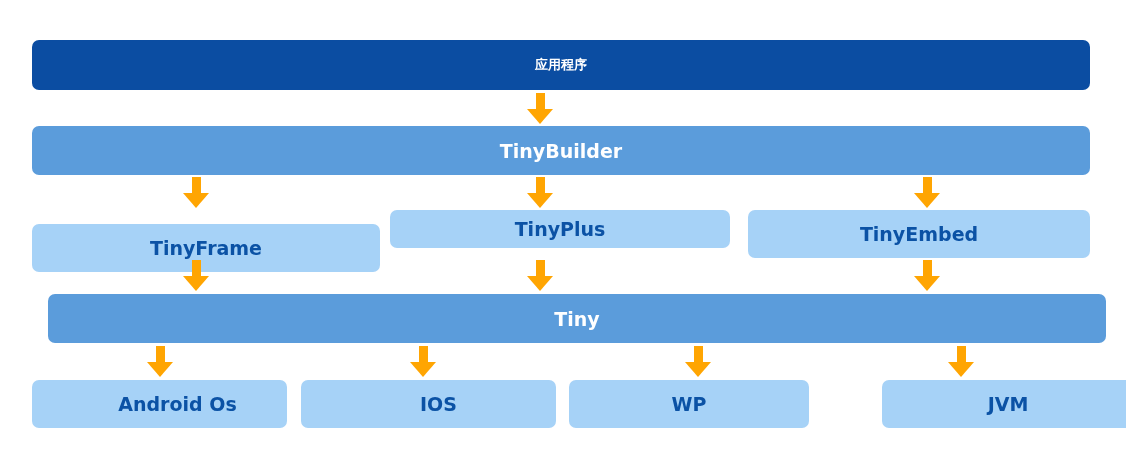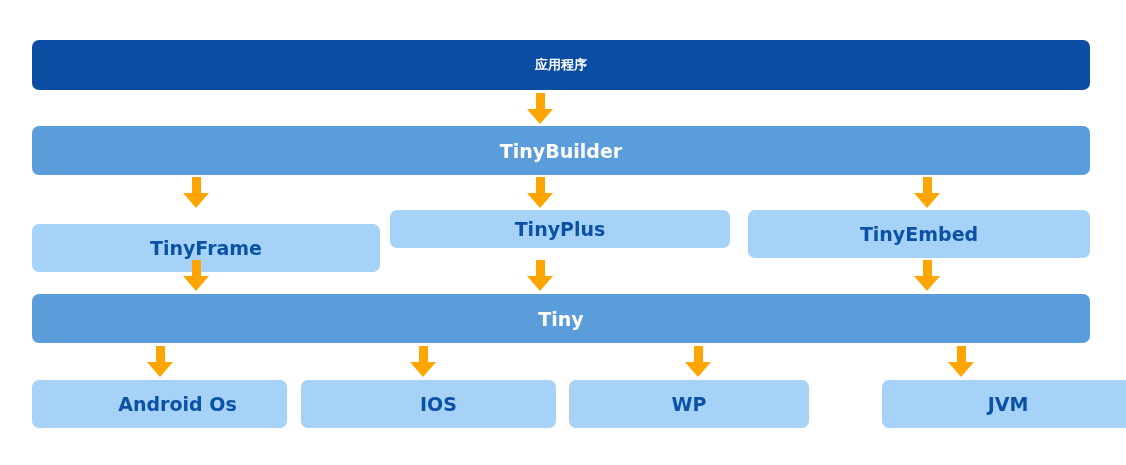--- a/index.html
+++ b/index.html
@@ -95,21 +95,21 @@
   </div>
   <div class="arrow" style="left:527px;top:260px;">
     <div class="stem"></div>
       <div class="head"></div>
   </div>
   <div class="arrow" style="left:914px;top:260px;">
     <div class="stem"></div>
       <div class="head"></div>
   </div>
 
-  <div class="bar mid" style="left:32px;top:294px;width:1058px;height:49px;">
+  <div class="bar mid" style="left:48px;top:294px;width:1058px;height:49px;">
     <span>Tiny</span>
   </div>
 
   <div class="arrow" style="left:147px;top:346px;">
     <div class="stem"></div>
       <div class="head"></div>
   </div>
   <div class="arrow" style="left:410px;top:346px;">
     <div class="stem"></div>
       <div class="head"></div>

